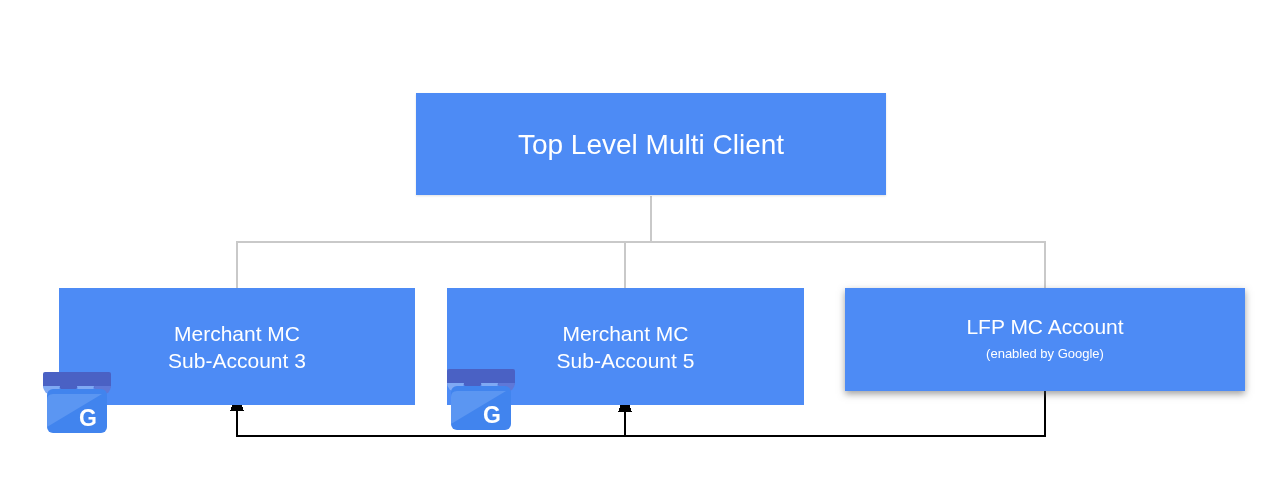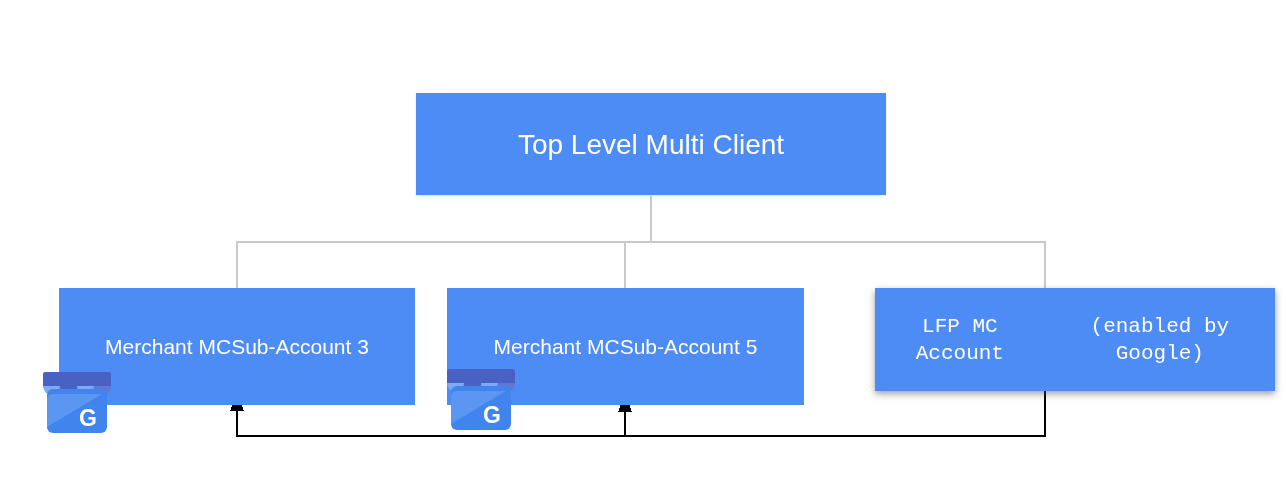--- a/index.html
+++ b/index.html
@@ -19,39 +19,39 @@
     position: absolute;
     inset: 0;
     width: 1286px;
     height: 501px;
   }
   .node {
     position: absolute;
     background: #4d8bf5;
     color: #ffffff;
     display: flex;
-    flex-direction: row;
+    flex-direction: column;
     align-items: center;
     justify-content: center;
     text-align: center;
   }
   .node.root {
     left: 416px; top: 93px; width: 470px; height: 102px;
     font-size: 28px; line-height: 41px;
     box-shadow: 0 1px 2px rgba(0,0,0,0.12);
   }
   .node.child {
     top: 288px; height: 117px;
     font-size: 21px; line-height: 27px;
   }
   .node.sub1 { left: 59px;  width: 356px; }
   .node.sub2 { left: 447px; width: 357px; }
-  .node.lfp  { left: 875px; width: 400px; height: 103px;
-               box-shadow: 0 3px 7px rgba(80,80,80,0.55); font-family: Liberation Mono, monospace; }
-  .node.lfp .line2 { font-size: 21px; }
+  .node.lfp  { left: 845px; width: 400px; height: 103px;
+               box-shadow: 0 3px 7px rgba(80,80,80,0.55); }
+  .node.lfp .line2 { font-size: 13px; }
   .gmb-icon {
     position: absolute;
     width: 74px; height: 66px;
   }
   .gmb-icon.icon1 { left: 40px;  top: 369px; }
   .gmb-icon.icon2 { left: 444px; top: 366px; }
 </style>
 </head>
 <body>
 

